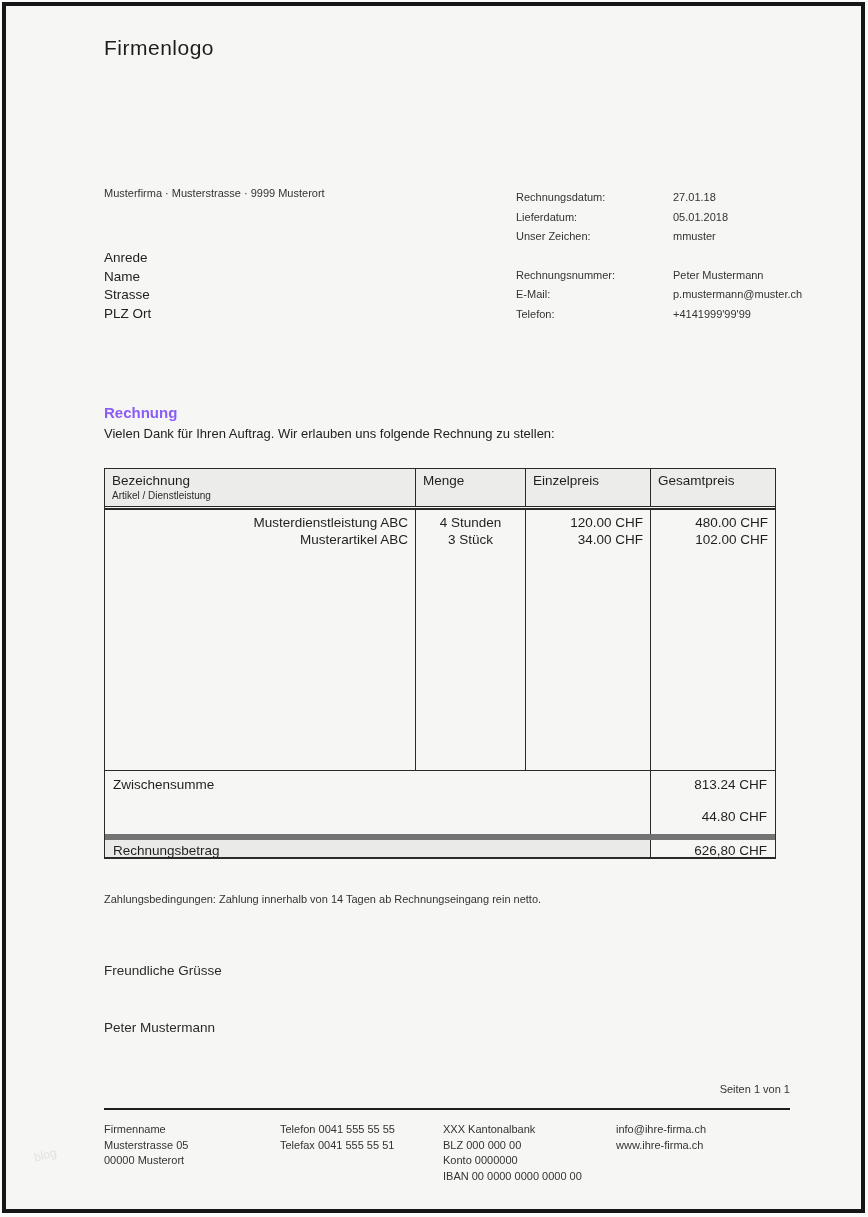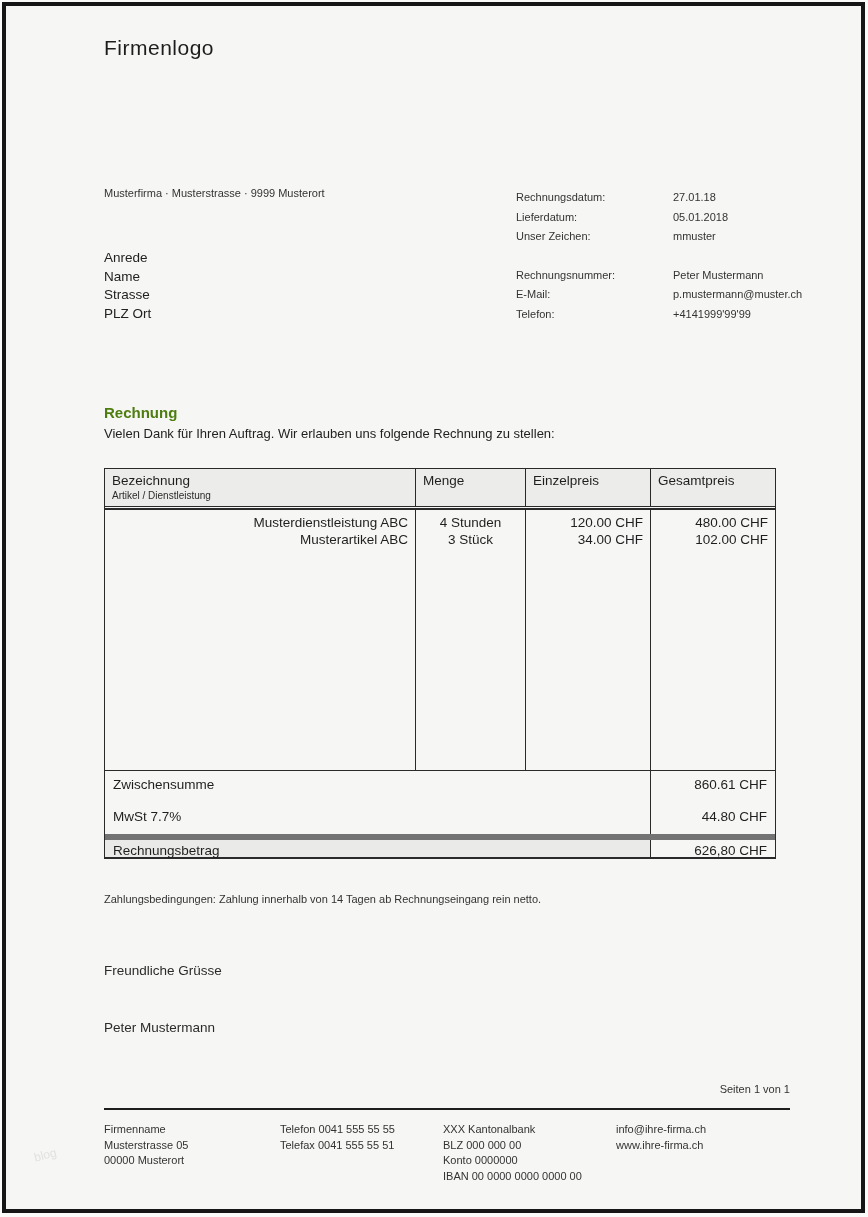--- a/index.html
+++ b/index.html
@@ -21,21 +21,21 @@
 
   .logo { left:98px; top:30px; font-size:21px; letter-spacing:0.5px; color:#1d1d1d; }
   .sender-line { left:98px; top:181px; font-size:11px; color:#333; }
   .recipient { left:98px; top:243px; font-size:13.5px; line-height:18.5px; color:#222; }
 
   .meta { left:510px; top:182px; font-size:11px; color:#333; width:330px; }
   .meta-row { display:flex; line-height:19.6px; }
   .meta-row .lbl { width:157px; flex:none; }
   .meta-group2 { margin-top:19px; }
 
-  .title { left:98px; top:398px; font-size:15px; font-weight:bold; color:#4d7c0f; }
+  .title { left:98px; top:398px; font-size:15px; font-weight:bold; color:#8b5cf6; }
   .intro { left:98px; top:420px; font-size:13px; color:#222; }
 
   .tbl {
     left:98px; top:462px; width:672px;
     border:1px solid #2a2a2a; border-bottom-width:2px;
     font-size:13.5px; color:#1f1f1f;
   }
   .thead { display:flex; background:#ececea; border-bottom:1px solid #2a2a2a; }
   .th { padding:4px 7px 5px 7px; }
   .c1 { width:311px; flex:none; }
@@ -152,24 +152,23 @@
           <div>34.00 CHF</div>
         </div>
         <div class="td c4">
           <div>480.00 CHF</div>
           <div>102.00 CHF</div>
         </div>
       </div>
       <div class="totals">
         <div class="totals-left">
           <div>Zwischensumme</div>
-          <div class="totals-line2">MwSt 7.7%</div>
         </div>
         <div class="totals-right">
-          <div>860.61 CHF</div>
+          <div>813.24 CHF</div>
           <div class="totals-line2">44.80 CHF</div>
         </div>
       </div>
       <div class="grand">
         <div class="grand-left">Rechnungsbetrag</div>
         <div class="grand-right">626,80 CHF</div>
       </div>
     </div>
 
     <div class="abs terms">Zahlungsbedingungen: Zahlung innerhalb von 14 Tagen ab Rechnungseingang rein netto.</div>

